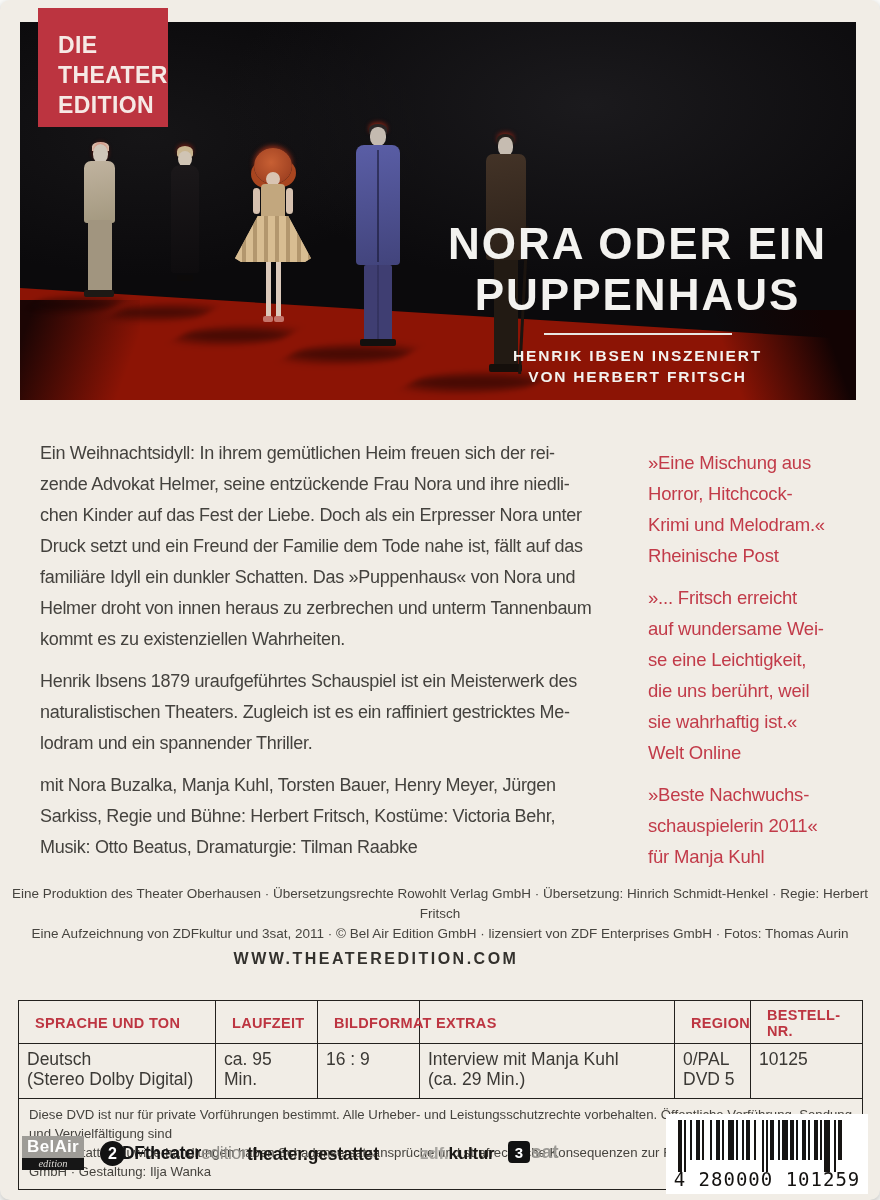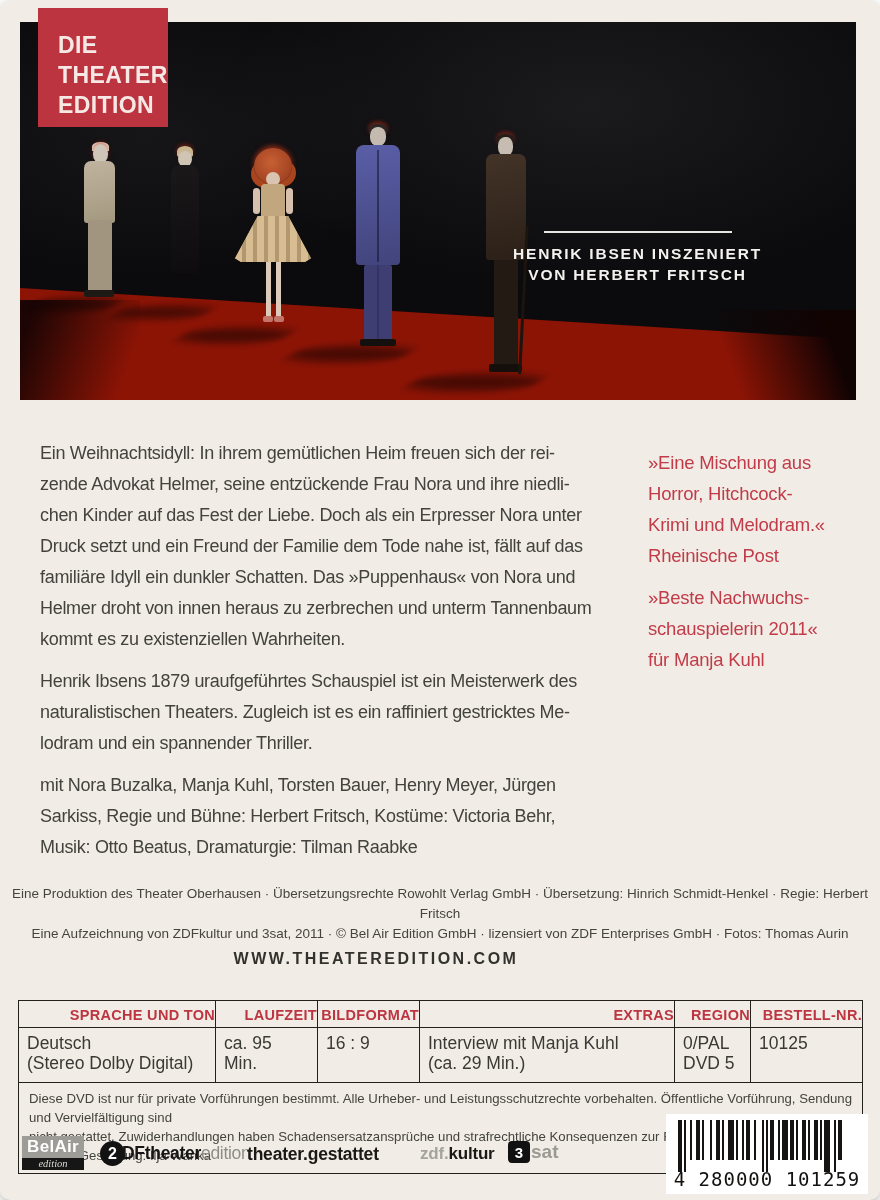--- a/index.html
+++ b/index.html
@@ -92,21 +92,21 @@
   .synopsis p{margin:0 0 11px 2px;white-space:pre-line;}
   .quotes{position:absolute;left:648px;top:440px;width:215px;font-size:18.5px;letter-spacing:-.2px;line-height:31px;color:#c23b49;margin-top:7px;}
   .quotes p{margin:0 0 11px 0;white-space:pre-line;}
 
   .credits{position:absolute;left:0;top:884px;width:880px;text-align:center;font-size:13.5px;line-height:20px;color:#46443f;white-space:pre-line;}
   .website{position:absolute;left:0;top:950px;width:752px;text-align:center;font-size:16px;font-weight:bold;letter-spacing:2.5px;color:#33312d;}
 
   
   .spec-table{position:absolute;left:18px;top:1000px;width:844px;border-collapse:collapse;table-layout:fixed;}
   .spec-table th,.spec-table td{border:1.5px solid #23211e;box-sizing:border-box;}
-  .spec-table th{color:#bd3541;font-size:14.5px;text-align:right;padding:6px 0 4px;letter-spacing:.3px;}
+  .spec-table th{color:#bd3541;font-size:14.5px;text-align:left;padding:6px 16px 4px;letter-spacing:.3px;}
   .spec-table td{font-size:17.5px;color:#3b3935;padding:5px 8px 9px;vertical-align:top;line-height:20px;white-space:pre-line;}
   .spec-table td.legal{font-size:13.2px;line-height:19px;padding:6px 10px 8px;color:#45433e;}
 
   
   .belair{position:absolute;left:22px;top:1136px;width:62px;}
   .belair-top{background:#9e9c97;color:#fdfdfc;font-weight:bold;font-size:17px;text-align:center;padding:1px 2px;letter-spacing:.3px;}
   .belair-bottom{background:#161616;color:#dddbd6;font-style:italic;font-size:10.5px;text-align:center;font-family:"Liberation Serif",serif;padding:0 2px 1px;}
   .zdftheater{position:absolute;left:100px;top:1141px;display:flex;align-items:center;}
   .zdf-circle{width:25px;height:25px;border-radius:50%;background:#121212;color:#fff;font-weight:bold;font-size:16px;
     display:flex;align-items:center;justify-content:center;margin-right:-3px;}
@@ -182,20 +182,22 @@
     <div class="actor f5">
       <div class="hair"></div>
         <div class="head"></div>
         <div class="torso"></div>
         <div class="legs"></div>
         <div class="feet"></div>
         <div class="cane"></div>
     </div>
 
     <div class="title-block">
+      <div class="title">NORA ODER EIN
+PUPPENHAUS</div>
       <div class="title-rule"></div>
       <div class="subtitle">HENRIK IBSEN INSZENIERT
 VON HERBERT FRITSCH</div>
     </div>
   </div>
 
   <div class="edition-box">DIE
 THEATER
 EDITION</div>
 
@@ -213,20 +215,26 @@
     <p>mit Nora Buzalka, Manja Kuhl, Torsten Bauer, Henry Meyer, Jürgen
 Sarkiss, Regie und Bühne: Herbert Fritsch, Kostüme: Victoria Behr,
 Musik: Otto Beatus, Dramaturgie: Tilman Raabke</p>
   </div>
 
   <div class="quotes">
     <p>»Eine Mischung aus
 Horror, Hitchcock-
 Krimi und Melodram.«
 Rheinische Post</p>
+    <p>»... Fritsch erreicht
+auf wundersame Wei-
+se eine Leichtigkeit,
+die uns berührt, weil
+sie wahrhaftig ist.«
+Welt Online</p>
     <p>»Beste Nachwuchs-
 schauspielerin 2011«
 für Manja Kuhl</p>
   </div>
 
   <div class="credits">Eine Produktion des Theater Oberhausen · Übersetzungsrechte Rowohlt Verlag GmbH · Übersetzung: Hinrich Schmidt-Henkel · Regie: Herbert Fritsch
 Eine Aufzeichnung von ZDFkultur und 3sat, 2011 · © Bel Air Edition GmbH · lizensiert von ZDF Enterprises GmbH · Fotos: Thomas Aurin</div>
 
   <div class="website">WWW.THEATEREDITION.COM</div>
 

